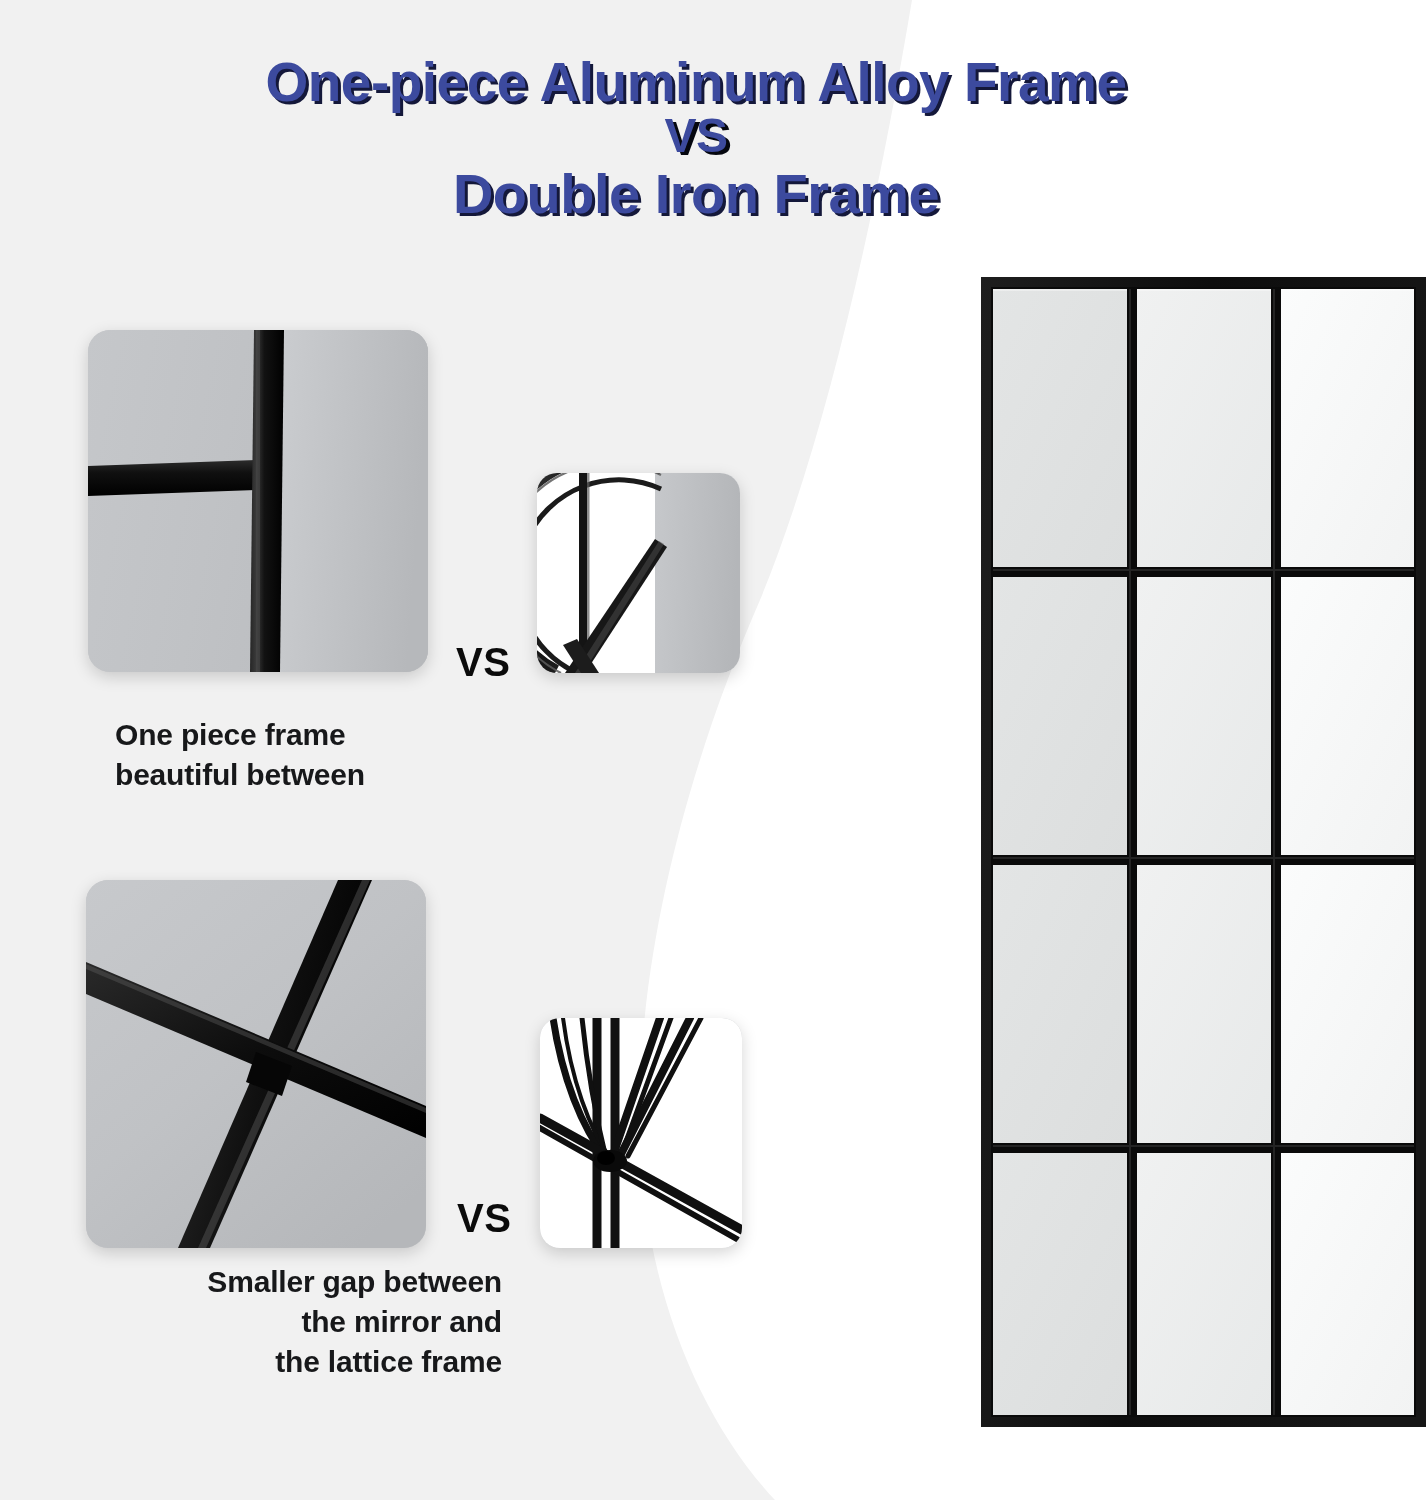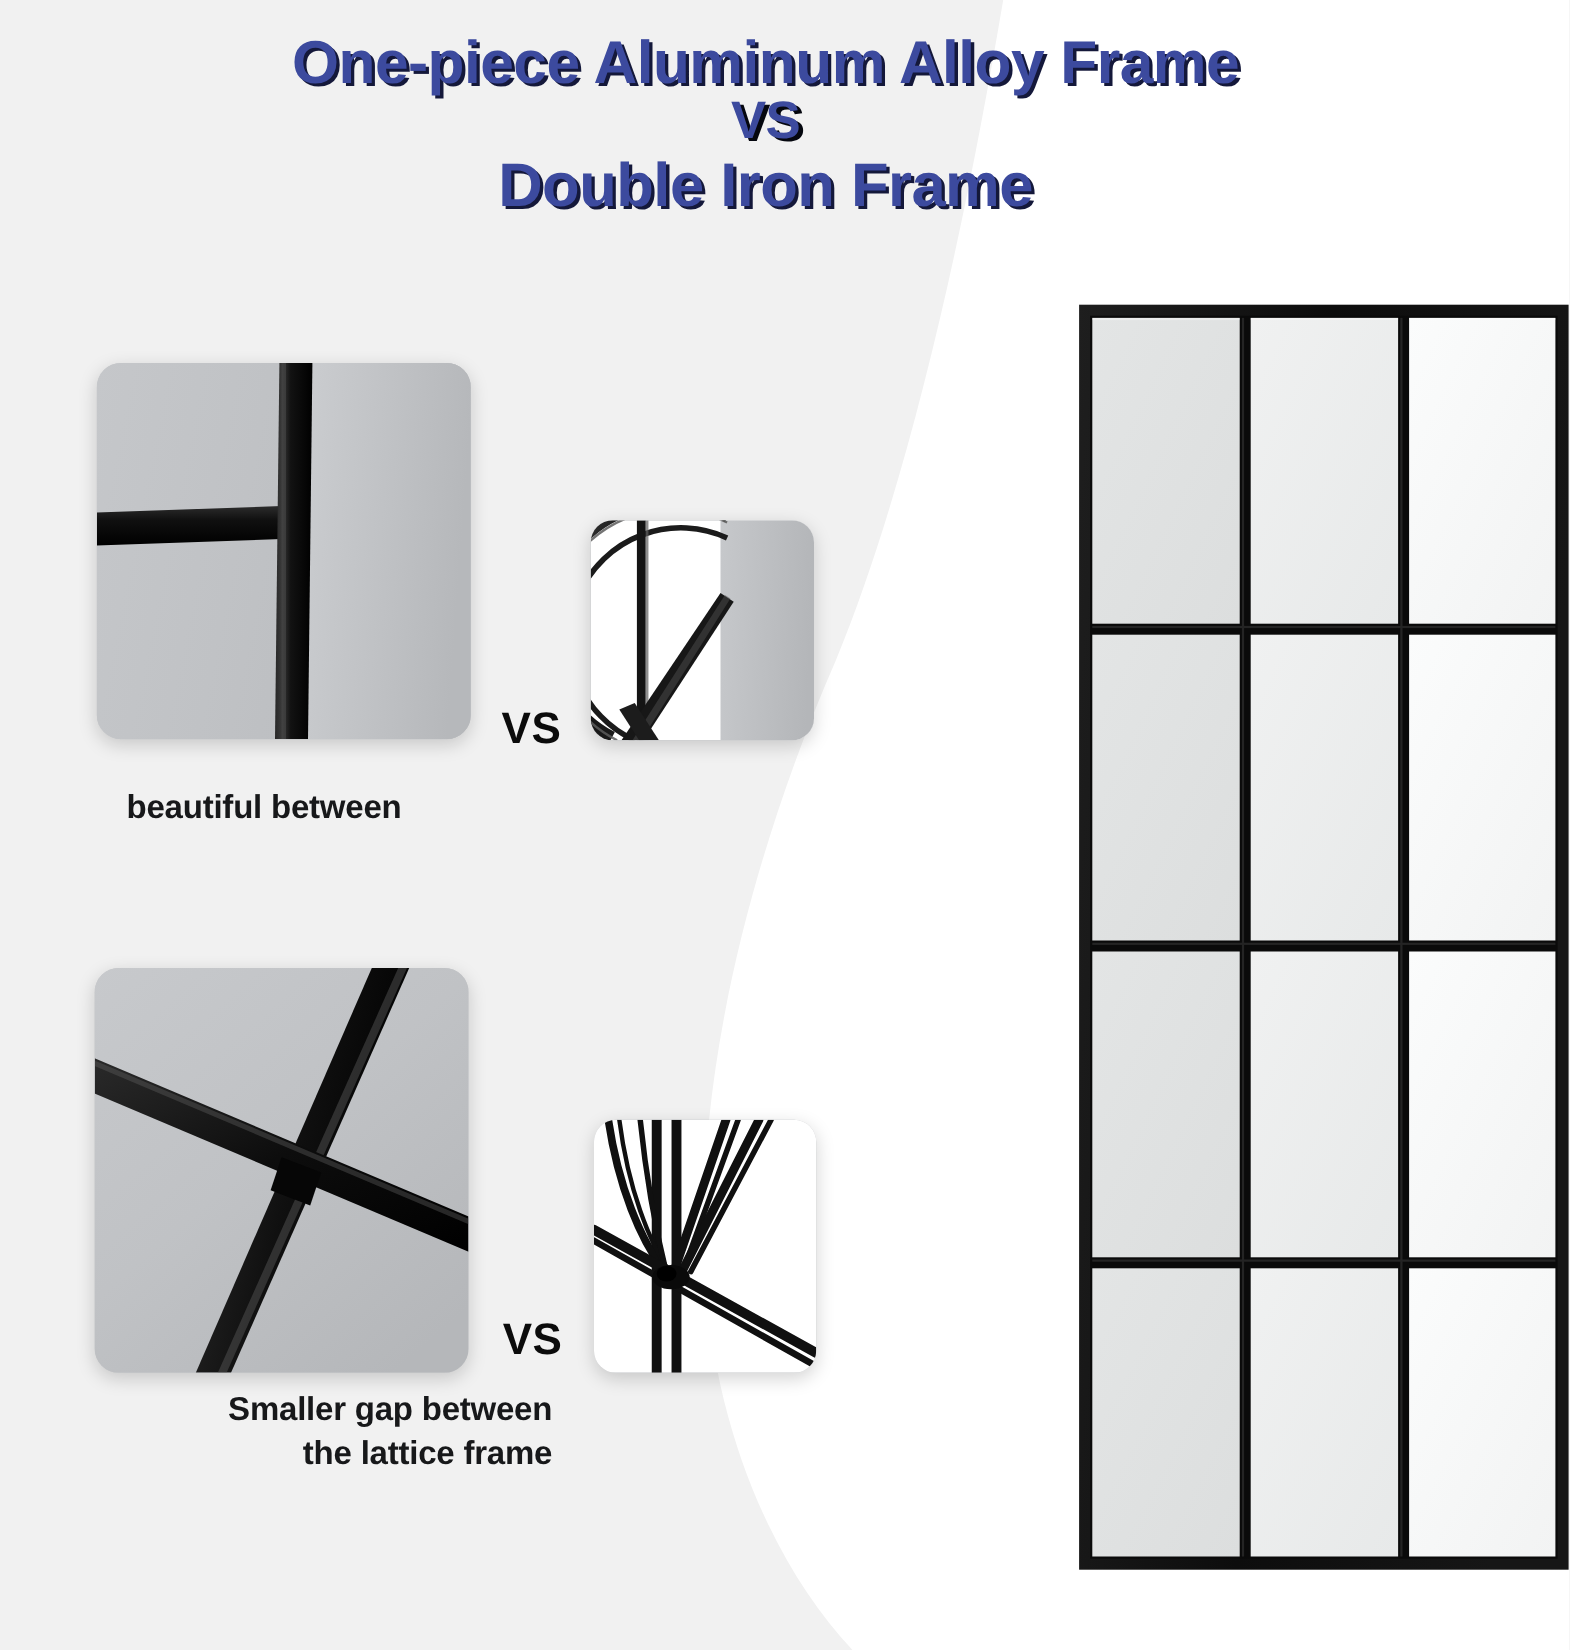--- a/index.html
+++ b/index.html
@@ -11,21 +11,21 @@
     position:relative;
   }
   #stage{position:absolute;inset:0;width:1427px;height:1500px;overflow:hidden;}
 
   
   .bg-base{position:absolute;inset:0;background:#f1f1f1;}
   .bg-curve{position:absolute;inset:0;}
 
   
   .title-block{
-    position:absolute;left:0;top:28px;width:1392px;
+    position:absolute;left:0;top:54px;width:1392px;
     text-align:center;
     z-index:6;
     pointer-events:none;
   }
   .title-line{
     font-weight:bold;
     letter-spacing:-0.5px;
     line-height:1.02;
     white-space:nowrap;
   }
@@ -167,20 +167,21 @@
       <polygon points="118,66 130,74 48,200 28,200" fill="#171717"></polygon>
       <polygon points="122,68 127,71 46,200 38,200" fill="#4d4d4d" opacity="0.5"></polygon>
 
       <polygon points="26,172 40,166 62,200 44,200" fill="#1c1c1c"></polygon>
     </svg>
   </div>
 
   <div class="vs-badge" style="left:456px;top:640px;">VS</div>
 
   <div class="caption left" style="left:115px;top:715px;width:420px;">
+    <div>One piece frame</div>
     <div>beautiful between</div>
   </div>
 
   <div class="panel" style="left:86px;top:880px;width:340px;height:368px;">
     <svg viewBox="0 0 340 368" preserveAspectRatio="none">
       <defs>
         <linearGradient id="gC" x1="0" y1="0" x2="0.8" y2="1">
           <stop offset="0" stop-color="#c7c9cc"></stop>
           <stop offset="0.5" stop-color="#c0c2c5"></stop>
           <stop offset="1" stop-color="#b5b7ba"></stop>
@@ -232,20 +233,21 @@
 
       <ellipse cx="70" cy="143" rx="17" ry="11" fill="#0a0a0a"></ellipse>
       <ellipse cx="66" cy="140" rx="9" ry="7" fill="#000000"></ellipse>
     </svg>
   </div>
 
   <div class="vs-badge" style="left:457px;top:1196px;">VS</div>
 
   <div class="caption center" style="left:62px;top:1262px;width:440px;">
     <div>Smaller gap between</div>
+    <div>the mirror and</div>
     <div>the lattice frame</div>
   </div>
 
   <div class="mirror" style="left:980px;top:276px;">
     <svg width="447" height="1152" viewBox="0 0 447 1152">
       <defs>
         <linearGradient id="glass1" x1="0" y1="0" x2="1" y2="1">
           <stop offset="0" stop-color="#e3e5e5"></stop>
           <stop offset="1" stop-color="#dcdede"></stop>
         </linearGradient>

